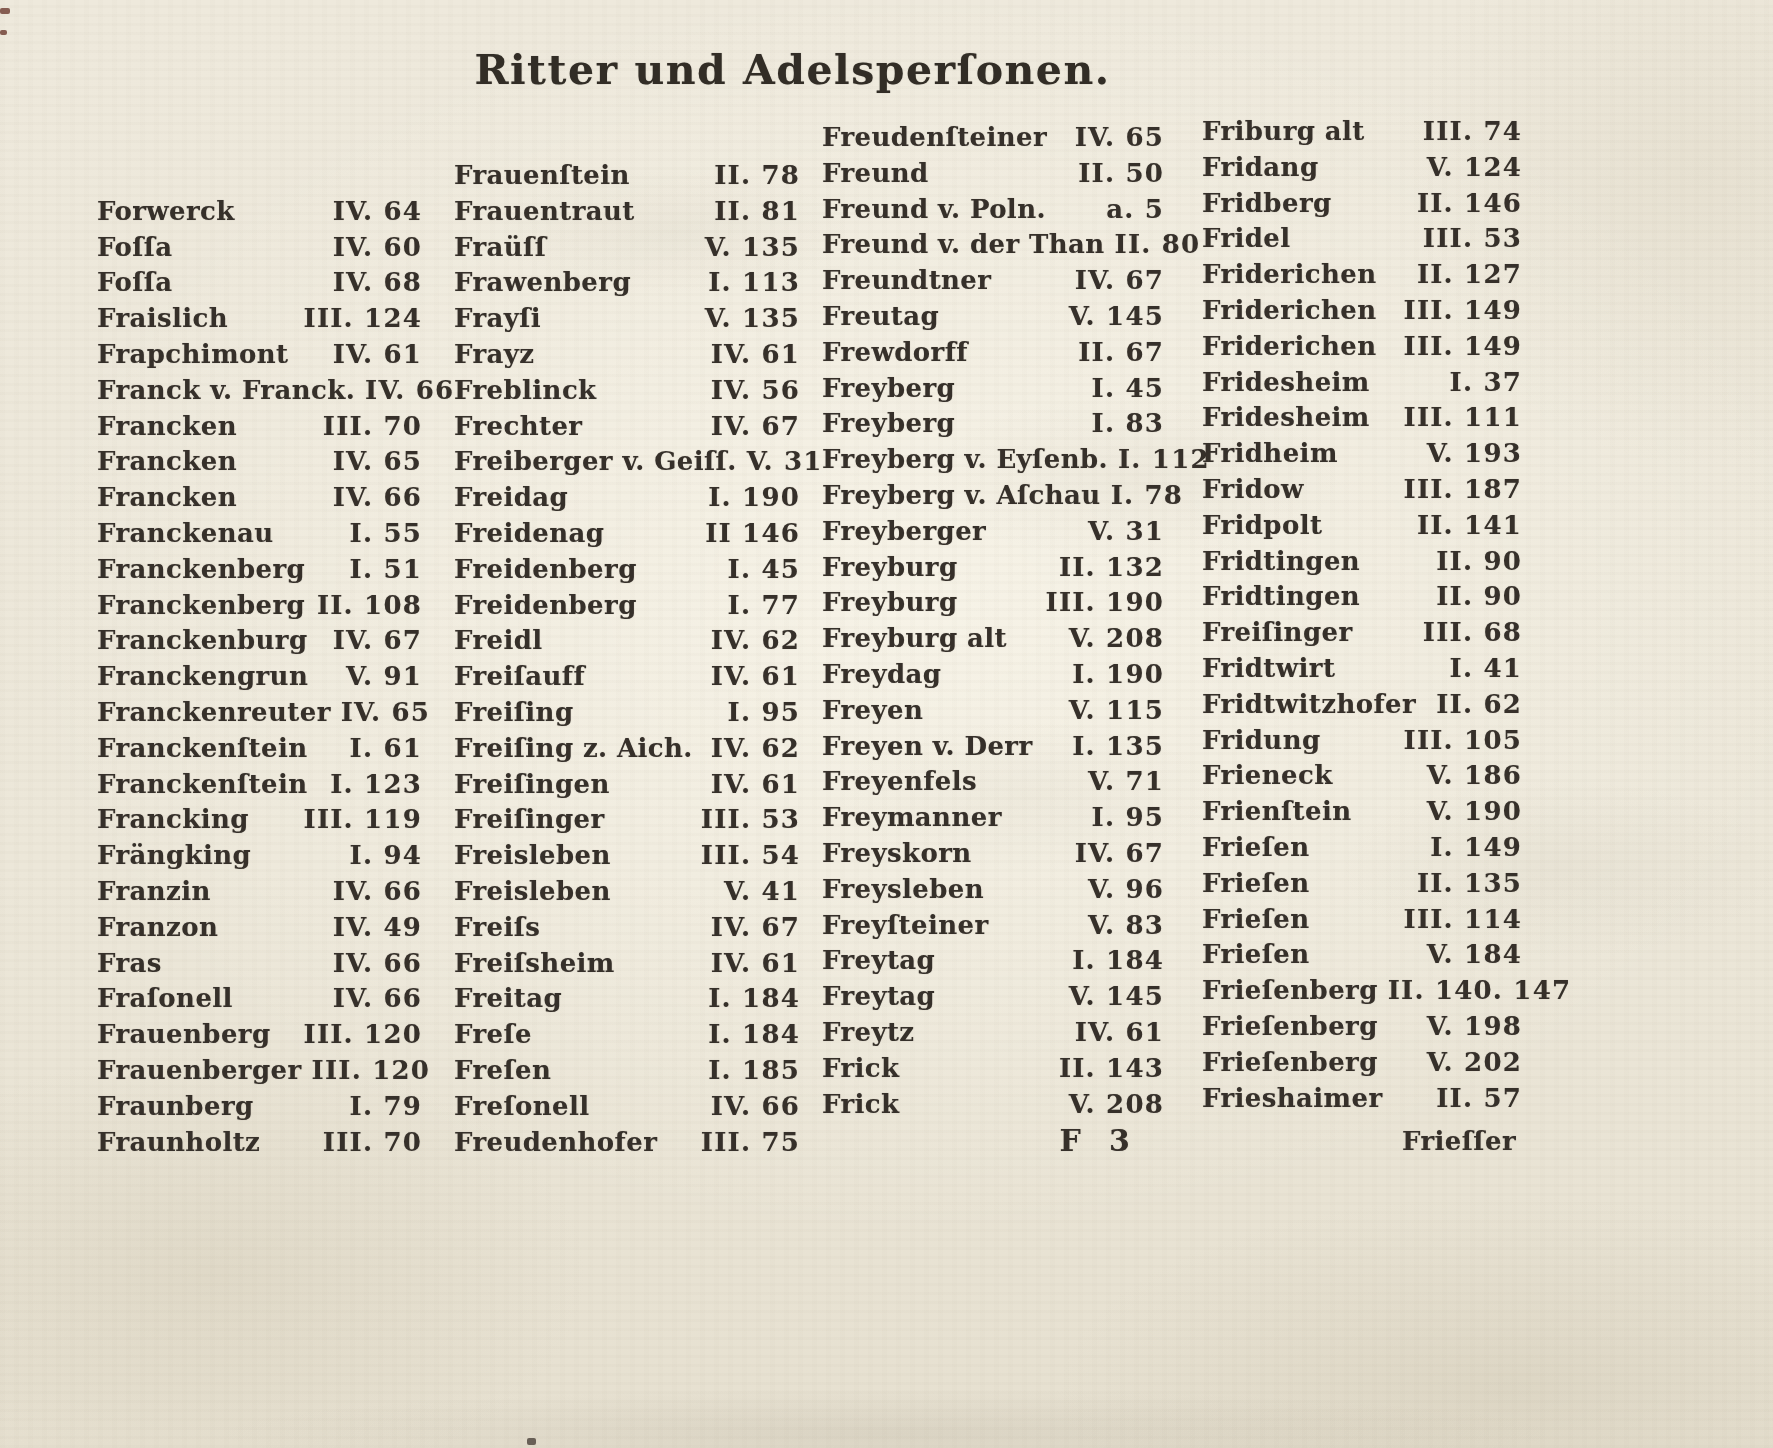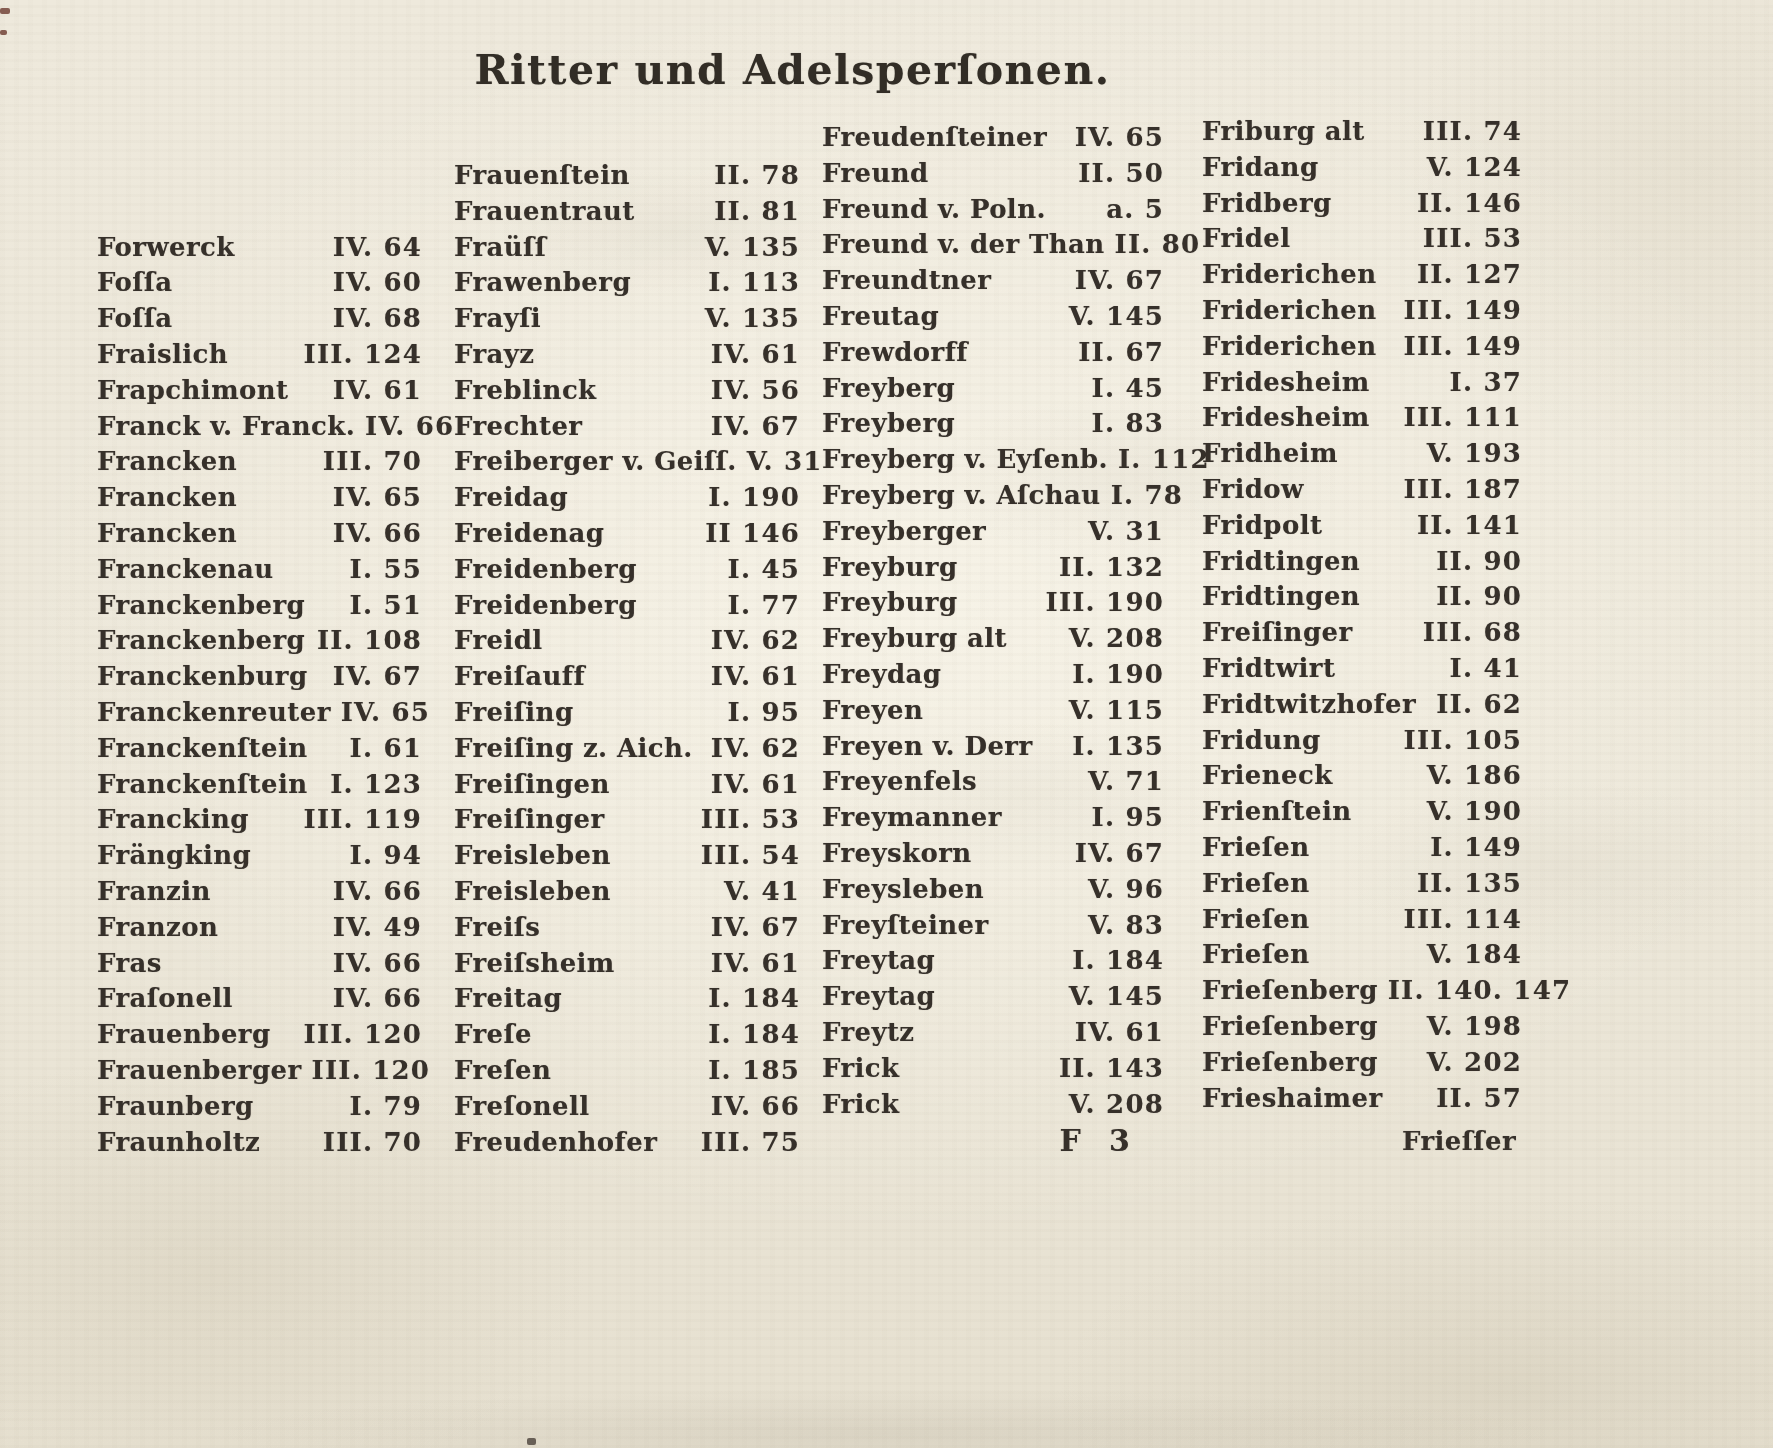--- a/index.html
+++ b/index.html
@@ -113,20 +113,24 @@
         </div>
         <div class="row">
           <span class="name">Franckenberg</span>
           <span class="ref">II. 108</span>
         </div>
         <div class="row">
           <span class="name">Franckenburg</span>
           <span class="ref">IV. 67</span>
         </div>
         <div class="row">
+          <span class="name">Franckengrun</span>
+          <span class="ref">V. 91</span>
+        </div>
+        <div class="row">
           <span class="name">Franckenreuter</span>
           <span class="ref">IV. 65</span>
         </div>
         <div class="row">
           <span class="name">Franckenſtein</span>
           <span class="ref">I. 61</span>
         </div>
         <div class="row">
           <span class="name">Franckenſtein</span>
           <span class="ref">I. 123</span>

